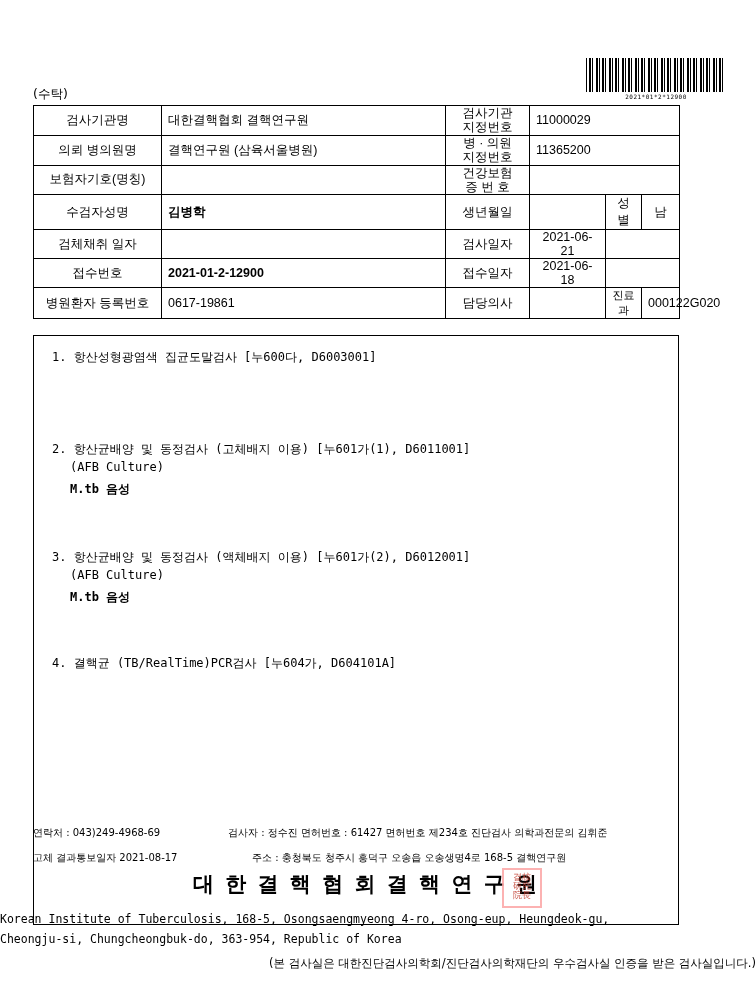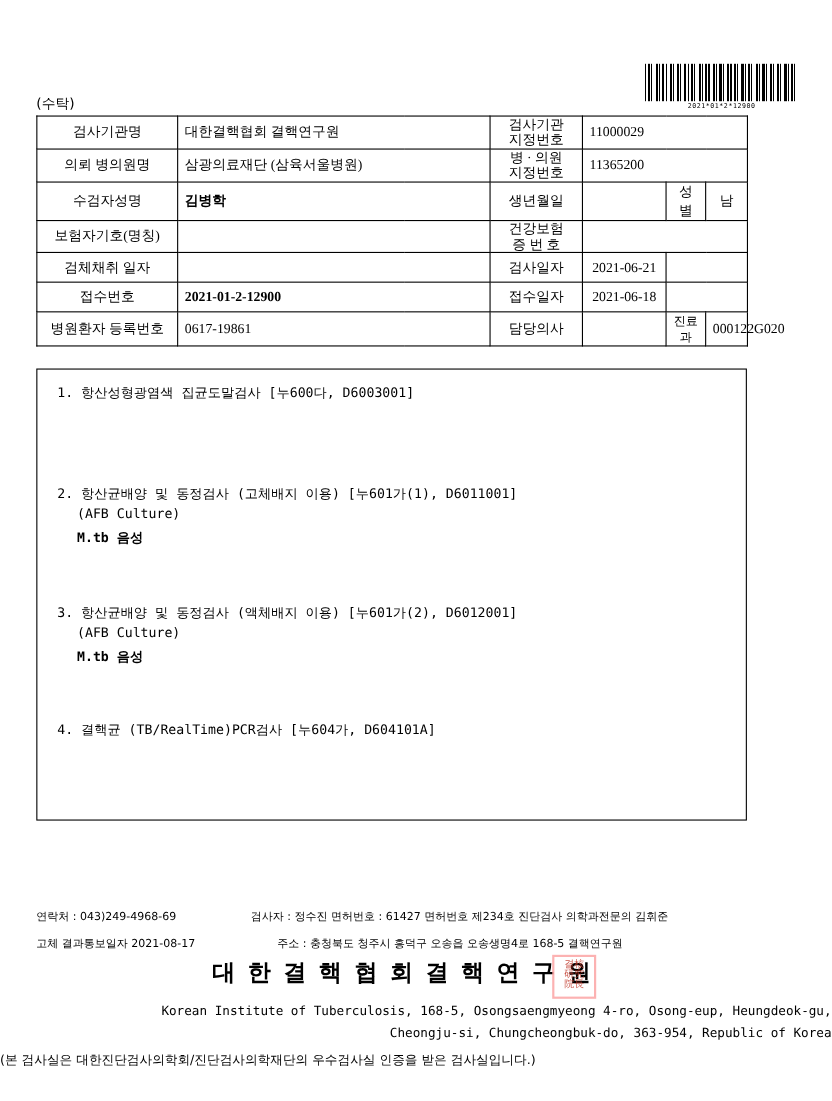--- a/index.html
+++ b/index.html
@@ -81,21 +81,21 @@
     width: 646px;
     border-collapse: collapse;
     table-layout: fixed;
   }
   table.info td {
     border: 1px solid #000;
     height: 26px;
     padding: 0 6px;
     font-size: 12.5px;
     vertical-align: middle;
-    font-family: Liberation Serif, serif;
+    font-family: Liberation Sans, sans-serif;
   }
   td.lbl {
     text-align: center;
   }
   td.lbl2 {
     text-align: center;
     font-size: 11px;
     line-height: 1.15;
   }
   td.val {
@@ -113,21 +113,21 @@
     letter-spacing: 0px;
     margin-top: 48px;
   }
 
   
   .results {
     position: absolute;
     left: 33px;
     top: 335px;
     width: 646px;
-    height: 411px;
+    height: 590px;
     border: 1px solid #000;
     box-sizing: border-box;
     padding: 12px 14px;
     font-family: "DejaVu Sans Mono", monospace;
   }
   .res-item {
     position: absolute;
     left: 18px;
     font-size: 12px;
     line-height: 1.5;
@@ -186,33 +186,33 @@
     box-sizing: border-box;
     opacity: 0.85;
     font-family: "DejaVu Serif", serif;
   }
   .stamp span { display:block; }
 
   .eng {
     position: absolute;
     left: 0;
     width: 756px;
-    text-align: right;
+    text-align: left;
     font-size: 11.5px;
     font-family: "DejaVu Sans Mono", monospace;
     white-space: nowrap;
   }
   .eng1 { top: 104px; }
   .eng2 { top: 124px; }
   .note {
     position: absolute;
     left: 0;
     top: 148px;
     width: 756px;
-    text-align: left;
+    text-align: right;
     font-size: 11.5px;
     font-family: "DejaVu Sans", sans-serif;
   }
 </style>
 </head>
 <body>
 
 <div class="page">
 
   <div class="header">
@@ -235,39 +235,39 @@
     </colgroup>
     <tbody>
       <tr>
         <td class="lbl">검사기관명</td>
         <td class="val" colspan="2">대한결핵협회 결핵연구원</td>
         <td class="lbl2">검사기관<br>지정번호</td>
         <td class="val" colspan="3">11000029</td>
       </tr>
       <tr>
         <td class="lbl">의뢰 병의원명</td>
-        <td class="val" colspan="2">삼광의료재단 (삼육서울병원)</td>
+        <td class="val" colspan="2">결핵연구원 (삼육서울병원)</td>
         <td class="lbl2">병 · 의원<br>지정번호</td>
         <td class="val" colspan="3">11365200</td>
+      </tr>
+      <tr>
+        <td class="lbl">보험자기호(명칭)</td>
+        <td class="val" colspan="2"></td>
+        <td class="lbl2">건강보험<br>증 번 호</td>
+        <td class="val" colspan="3"></td>
       </tr>
       <tr>
         <td class="lbl">수검자성명</td>
         <td class="val-b" colspan="2">김병학</td>
         <td class="lbl">생년월일</td>
         <td class="val-c"></td>
         <td class="lbl">성별</td>
         <td class="val-c">남</td>
       </tr>
       <tr>
-        <td class="lbl">보험자기호(명칭)</td>
-        <td class="val" colspan="2"></td>
-        <td class="lbl2">건강보험<br>증 번 호</td>
-        <td class="val" colspan="3"></td>
-      </tr>
-      <tr>
         <td class="lbl">검체채취 일자</td>
         <td class="val" colspan="2"></td>
         <td class="lbl">검사일자</td>
         <td class="val-c">2021-06-21</td>
         <td colspan="2"></td>
       </tr>
       <tr>
         <td class="lbl">접수번호</td>
         <td class="val-b" colspan="2">2021-01-2-12900</td>
         <td class="lbl">접수일자</td>

